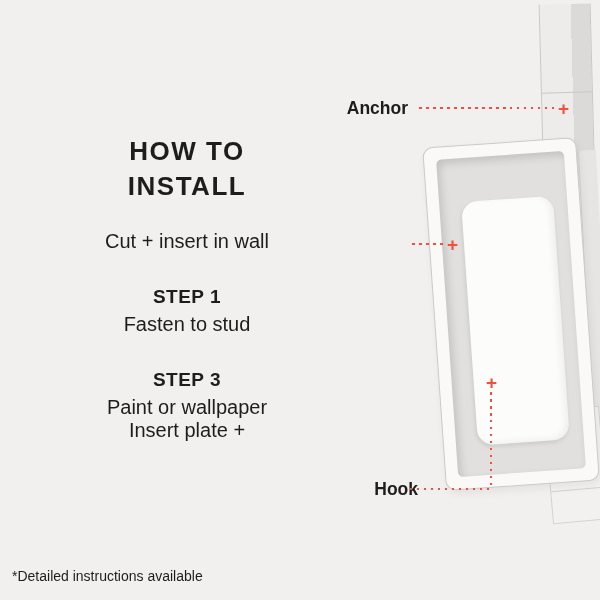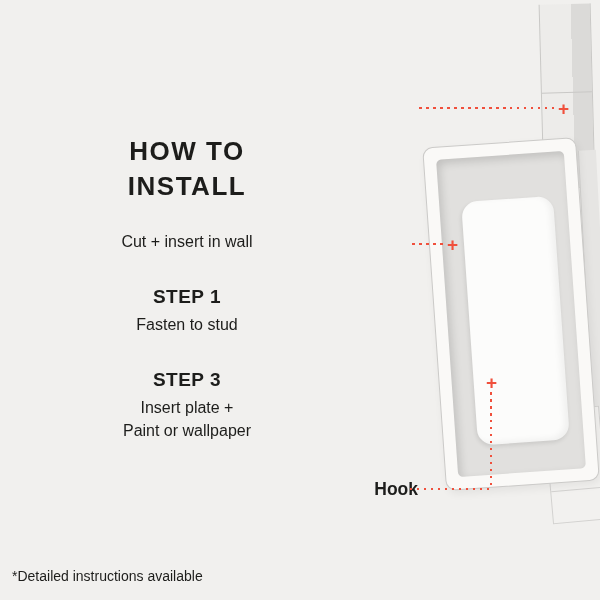--- a/index.html
+++ b/index.html
@@ -14,21 +14,21 @@
   }
 
   
   .left-panel { position:absolute; left:57px; top:134px; width:260px;text-align:center; }
   .title { font-size:26px; font-weight:bold; letter-spacing:1.5px;
            color:var(--ink); line-height:35px; margin-bottom:26px; }
   .title span { display:block; }
   .step { margin-bottom:32px; }
   .step-heading { font-size:19px; font-weight:bold; letter-spacing:0.5px;
                   color:var(--ink); line-height:24px; margin-bottom:4px; }
-  .step-text { font-size:16px; color:var(--ink); line-height:23px; }
+  .step-text { font-size:20px; color:var(--ink); line-height:23px; }
   .footnote { position:absolute; left:12px; top:568px; font-size:14px;
               color:var(--ink); }
 
   
   .illustration { position:absolute; inset:0; }
 
   .anchor-bracket {
     position:absolute; left:541px; top:4px; width:52px; height:184px;
     background:linear-gradient(90deg,#edecea 0 62%, #dbdad8 62% 100%);
     border:1px solid #c9c8c6; border-top:none;
@@ -105,22 +105,22 @@
       <div class="step-text">Cut + insert in wall</div>
     </div>
 
     <div class="step">
       <div class="step-heading">STEP 1</div>
       <div class="step-text">Fasten to stud</div>
     </div>
 
     <div class="step">
       <div class="step-heading">STEP 3</div>
+      <div class="step-text">Paint or wallpaper</div>
       <div class="step-text">Insert plate +</div>
-      <div class="step-text">Paint or wallpaper</div>
     </div>
   </div>
 
   <div class="footnote">*Detailed instructions available</div>
 
   <div class="illustration">
 
     <div class="anchor-bracket">
       <div class="seam"></div>
     </div>
@@ -130,20 +130,21 @@
     <div class="bottom-panel">
       <div class="crease"></div>
     </div>
 
     <div class="frame">
       <div class="recess">
         <div class="plate"></div>
       </div>
     </div>
 
+    <div class="lbl lbl-anchor">Anchor</div>
     <div class="dotline-h line-anchor"></div>
     <div class="plus plus-anchor">+</div>
 
     <div class="dotline-h line-body"></div>
     <div class="plus plus-body">+</div>
 
     <div class="lbl lbl-hook">Hook</div>
     <div class="dotline-h line-hook-h"></div>
     <div class="dotline-v line-hook-v"></div>
     <div class="plus plus-hook">+</div>

